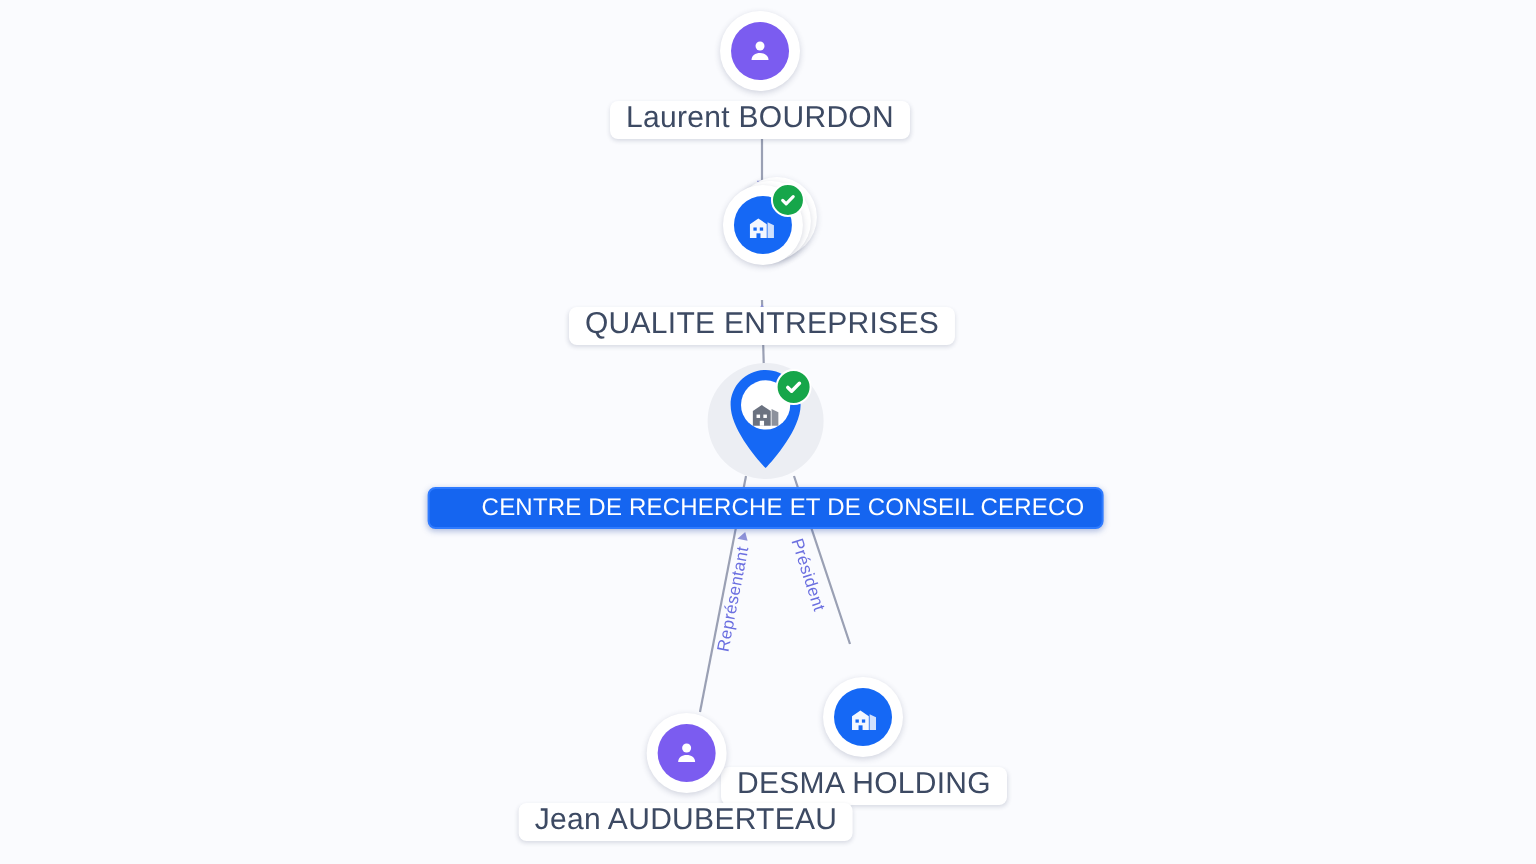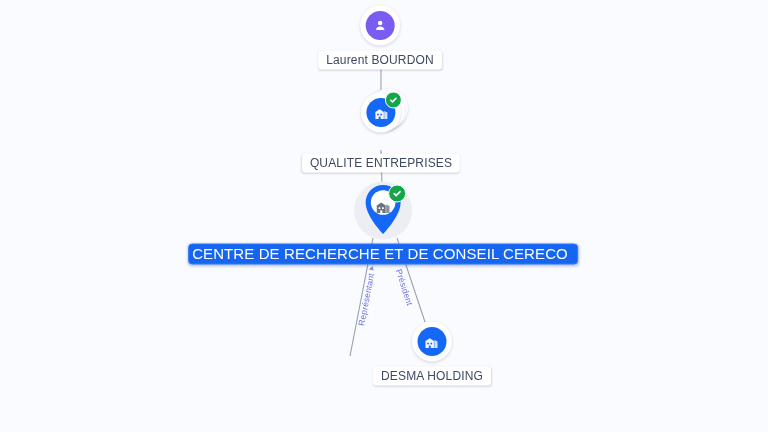--- a/index.html
+++ b/index.html
@@ -156,32 +156,32 @@
     justify-content: center;
   }
 
   
   .node-label {
     margin-top: 2px;
     padding: 3px 8px 4px 8px;
     border-radius: 4px;
     background: #ffffff;
     color: #3d4a63;
-    font-size: 12px;
+    font-size: 15px;
     line-height: 12px;
     letter-spacing: .15px;
     white-space: nowrap;
     box-shadow: 0 1px 2px rgba(40,50,90,.16);
   }
   .node-label.selected {
     background: #1565f0;
     color: #ffffff;
     border: 1px solid #2f7bff;
-    font-size: 15px;
-    padding: 3px 9px 4px 3px;
+    font-size: 12px;
+    padding: 3px 9px 4px 26px;
     letter-spacing: .1px;
     box-shadow: 0 1px 3px rgba(20,60,160,.35);
   }
 
   
   .edge-label {
     position: absolute;
     transform-origin: 50% 50%;
     color: #6b6fe0;
     font-size: 8.5px;
@@ -273,30 +273,42 @@
 
       <div class="pin-badge">
         <svg width="10" height="10" viewBox="0 0 24 24" fill="none" stroke="#ffffff" stroke-width="4.2" stroke-linecap="round" stroke-linejoin="round">
           <path d="M5 12.5l4.6 4.6L19 7.5"></path>
         </svg>
       </div>
     </div>
     <div class="node-label selected">CENTRE DE RECHERCHE ET DE CONSEIL CERECO</div>
   </div>
 
-  <div class="node" style="left:432px; top:352px;align-items:center;">
+  <div class="node" style="left:432px; top:369px;align-items:center;">
     <div class="node-glyph-wrap">
       <div class="puck"></div>
       <div class="disc company">
         <svg width="16" height="16" viewBox="0 0 24 24" fill="#ffffff">
           <path d="M3 21V10.6l6.3-4.2 6.3 4.2V21z" opacity=".95"></path>
           <path d="M16.2 21V9.1L21 11.4V21z" opacity=".8"></path>
           <rect x="5.6" y="13.1" width="2.5" height="2.4" fill="#1568f5"></rect>
           <rect x="10.4" y="13.1" width="2.5" height="2.4" fill="#1568f5"></rect>
           <rect x="7.9" y="17.5" width="3" height="3.5" fill="#1568f5"></rect>
         </svg>
       </div>
     </div>
     <div class="node-label">DESMA HOLDING</div>
   </div>
 
+  <div class="node" style="left:343px; top:387px;">
+    <div class="node-glyph-wrap">
+      <div class="puck"></div>
+      <div class="disc person">
+        <svg width="15" height="15" viewBox="0 0 24 24" fill="#ffffff">
+          <circle cx="12" cy="8" r="3.6"></circle>
+          <path d="M5.2 19.2c0-3.6 3.1-5.6 6.8-5.6s6.8 2 6.8 5.6z"></path>
+        </svg>
+      </div>
+    </div>
+    <div class="node-label">Jean AUDUBERTEAU</div>
+  </div>
 
 </div>
 
 </body></html>

